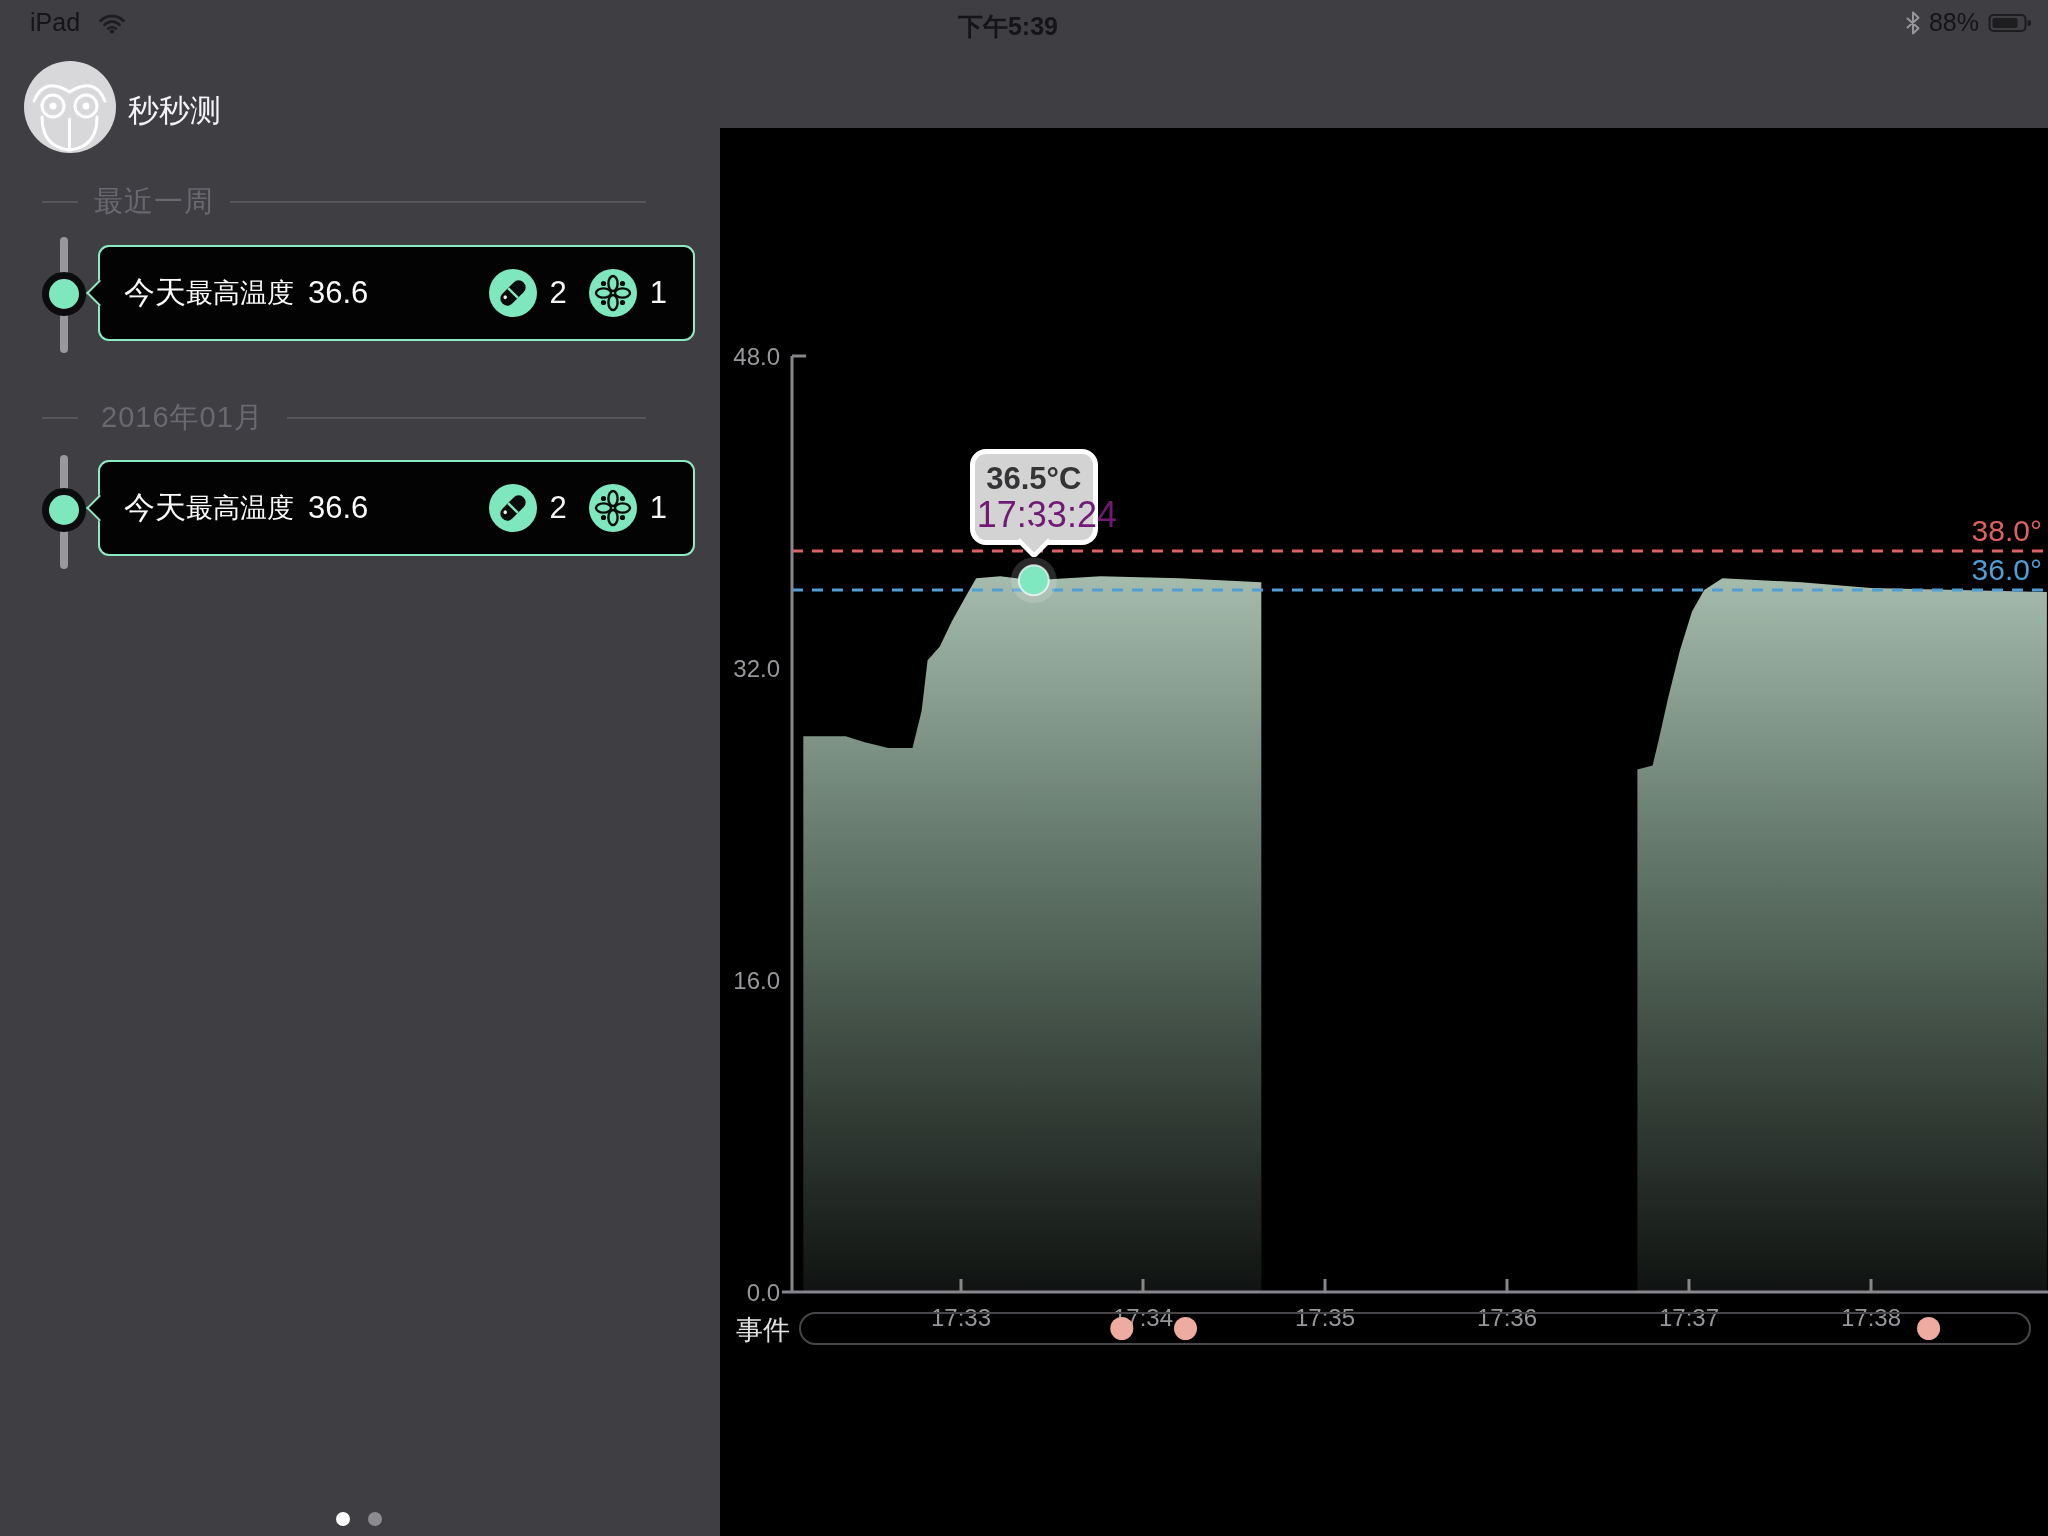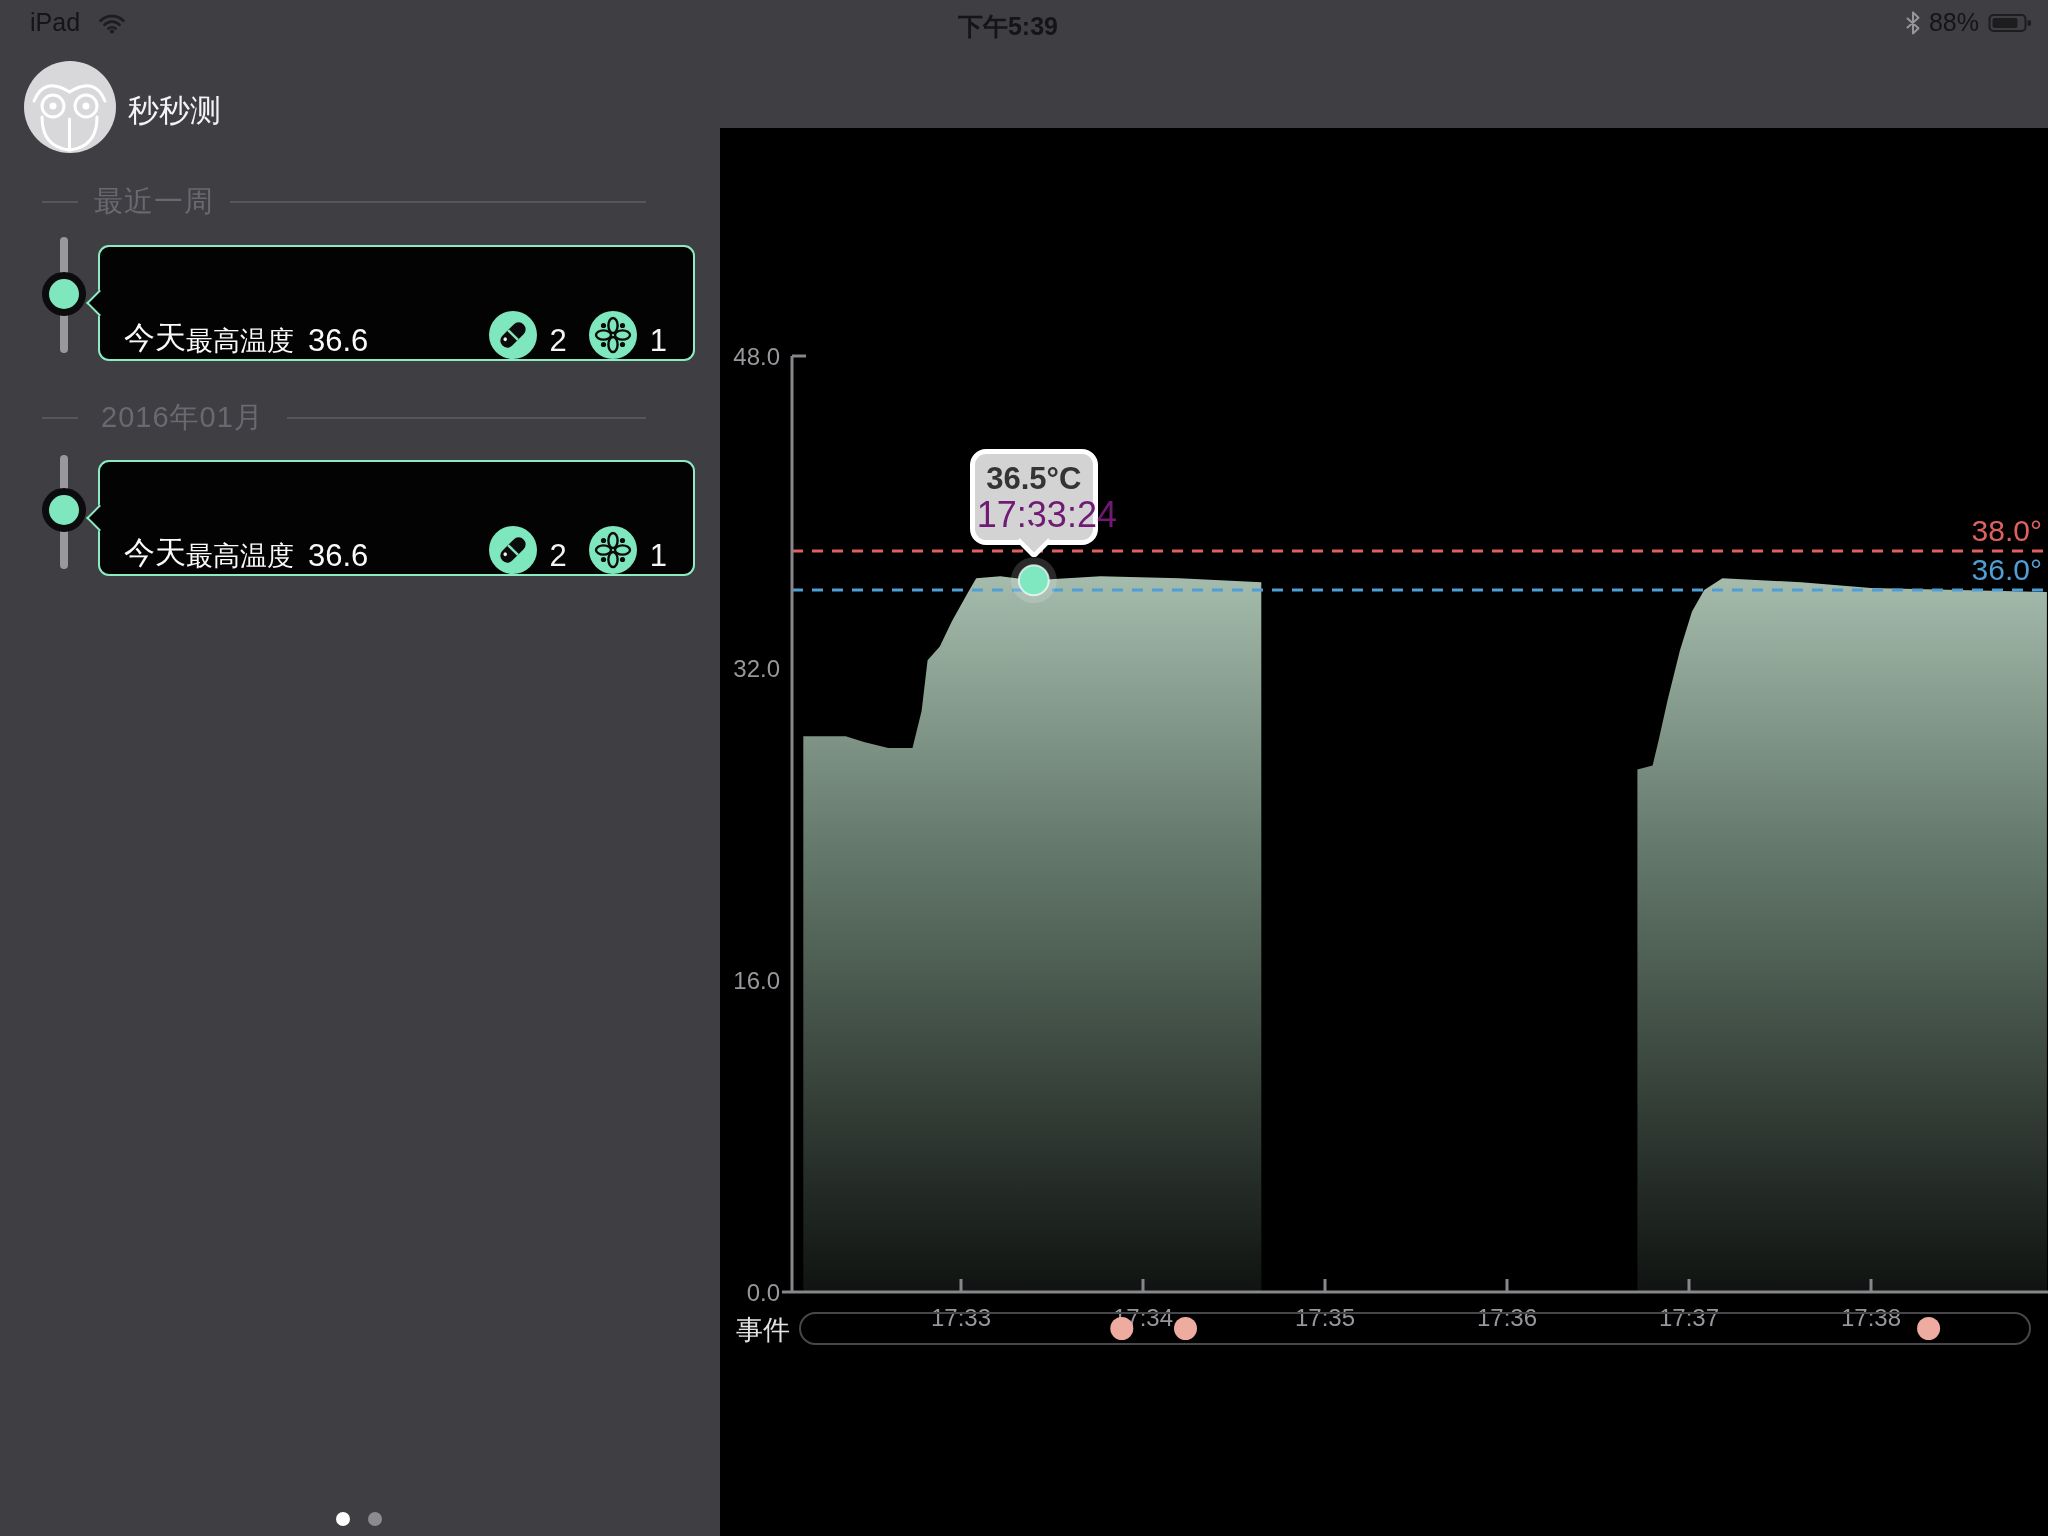--- a/index.html
+++ b/index.html
@@ -25,22 +25,22 @@
   .sec .pre{width:36px;margin-right:16px;}
   .sec .post{flex:1;margin-left:16px;margin-right:8px;}
   .sec .sec-title{font-size:29px;color:#69696f;letter-spacing:1px;}
   .sec1{top:182px;} .sec2{top:398px;gap:7px;}
   
   .tl-bar{position:absolute;left:60px;width:8px;border-radius:4px;background:#98989d;}
   .tl-dot{position:absolute;left:42px;width:30px;height:30px;border-radius:50%;
     background:#7fe7bd;border:7px solid #0c0c0e;box-sizing:content-box;}
   .e1 .tl-bar{top:237px;height:116px;} .e1 .tl-dot{top:272px;} .e1 .card{top:245px;}
   .e2 .tl-bar{top:455px;height:114px;} .e2 .tl-dot{top:488px;} .e2 .card{top:460px;}
-  .card{position:absolute;left:98px;width:597px;height:116px;box-sizing:border-box;background:#030303;
-    border:2.5px solid #8debc4;border-radius:11px;display:flex;align-items:flex-end;
+  .card{position:absolute;left:98px;width:597px;height:96px;box-sizing:border-box;background:#030303;
+    border:2.5px solid #8debc4;border-radius:11px;display:flex;align-items:center;
     padding:0 26px 0 24px;}
   .card .tail{position:absolute;left:-10px;top:50%;width:17px;height:17px;background:#030303;
     border-left:2.5px solid #8debc4;border-bottom:2.5px solid #8debc4;
     transform:translateY(-50%) rotate(45deg);}
   .day{font-size:31px;color:#fafafa;}
   .mlabel{font-size:27px;color:#fafafa;}
   .mvalue{font-size:31px;color:#fafafa;margin-left:14px;}
   .badge{width:48px;height:48px;border-radius:50%;background:#7fe7bd;display:flex;
     align-items:center;justify-content:center;flex:0 0 auto;}
   .badge.pill{margin-left:auto;}

